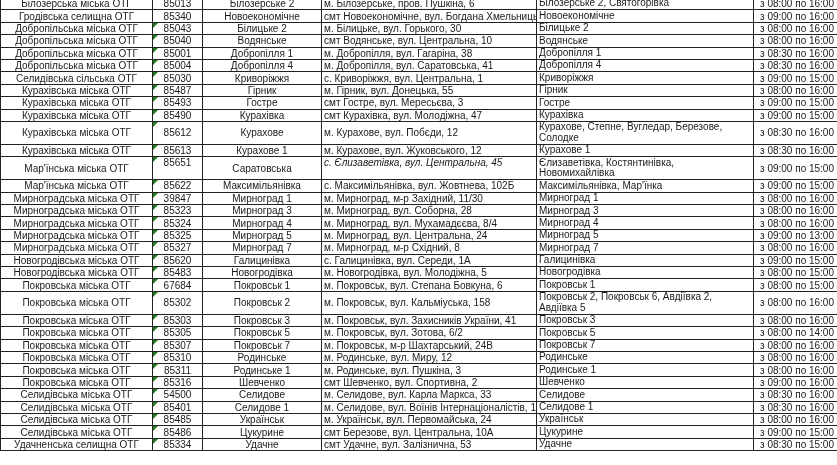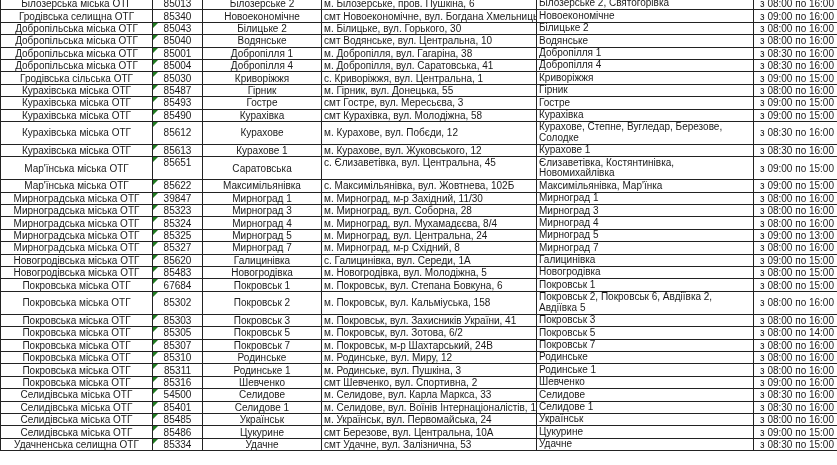--- a/index.html
+++ b/index.html
@@ -16,21 +16,21 @@
   }
   #sheet tr.tall td { height: 22px; }
   #sheet td.c1 { text-align: center; }
   #sheet td.c2 { text-align: center; position: relative; }
   #sheet td.c3 { text-align: center; }
   #sheet td.c4 { text-align: left; }
   #sheet td.c5 { text-align: left; white-space: normal; line-height: 10.5px; }
   #sheet td.c6 { text-align: right; padding-right: 6px; }
   #sheet tr.tall td.c2, #sheet tr.tall td.c4 { vertical-align: middle; }
   #sheet tr.top-code td.c2 { vertical-align: top; }
-  #sheet tr.top-code td.c4 { vertical-align: top; }
+  #sheet tr.top-code td.c4 { vertical-align: top; font-style: italic; }
   .flag {
     position: absolute; left: 0; top: 0; width: 0; height: 0;
     border-top: 5px solid #1f7a1f; border-right: 5px solid transparent;
   }
   col.w1 { width: 152px; } col.w2 { width: 50px; } col.w3 { width: 119px; }
   col.w4 { width: 215px; } col.w5 { width: 217px; } col.w6 { width: 87px; }
 </style>
 </head>
 <body>
 
@@ -86,21 +86,21 @@
   </tr>
       <tr>
     <td class="c1">Добропільська міська ОТГ</td>
     <td class="c2"><span class="flag"></span><span>85004</span></td>
     <td class="c3">Добропілля 4</td>
     <td class="c4">м. Добропілля, вул. Саратовська, 41</td>
     <td class="c5">Добропілля 4</td>
     <td class="c6">з 08:30 по 16:00</td>
   </tr>
       <tr>
-    <td class="c1">Гродівська сільська ОТГ</td>
+    <td class="c1">Селидівська сільська ОТГ</td>
     <td class="c2"><span class="flag"></span><span>85030</span></td>
     <td class="c3">Криворіжжя</td>
     <td class="c4">с. Криворіжжя, вул. Центральна, 1</td>
     <td class="c5">Криворіжжя</td>
     <td class="c6">з 09:00 по 15:00</td>
   </tr>
       <tr>
     <td class="c1">Курахівська міська ОТГ</td>
     <td class="c2"><span class="flag"></span><span>85487</span></td>
     <td class="c3">Гірник</td>
@@ -113,21 +113,21 @@
     <td class="c2"><span class="flag"></span><span>85493</span></td>
     <td class="c3">Гостре</td>
     <td class="c4">смт Гостре, вул. Мересьєва, 3</td>
     <td class="c5">Гостре</td>
     <td class="c6">з 09:00 по 15:00</td>
   </tr>
       <tr>
     <td class="c1">Курахівська міська ОТГ</td>
     <td class="c2"><span class="flag"></span><span>85490</span></td>
     <td class="c3">Курахівка</td>
-    <td class="c4">смт Курахівка, вул. Молодіжна, 58</td>
+    <td class="c4">смт Курахівка, вул. Молодіжна, 47</td>
     <td class="c5">Курахівка</td>
     <td class="c6">з 09:00 по 15:00</td>
   </tr>
       <tr class="tall">
     <td class="c1">Курахівська міська ОТГ</td>
     <td class="c2"><span class="flag"></span><span>85612</span></td>
     <td class="c3">Курахове</td>
     <td class="c4">м. Курахове, вул. Побєди, 12</td>
     <td class="c5">Курахове, Степне, Вугледар, Березове, Солодке</td>
     <td class="c6">з 08:30 по 16:00</td>

